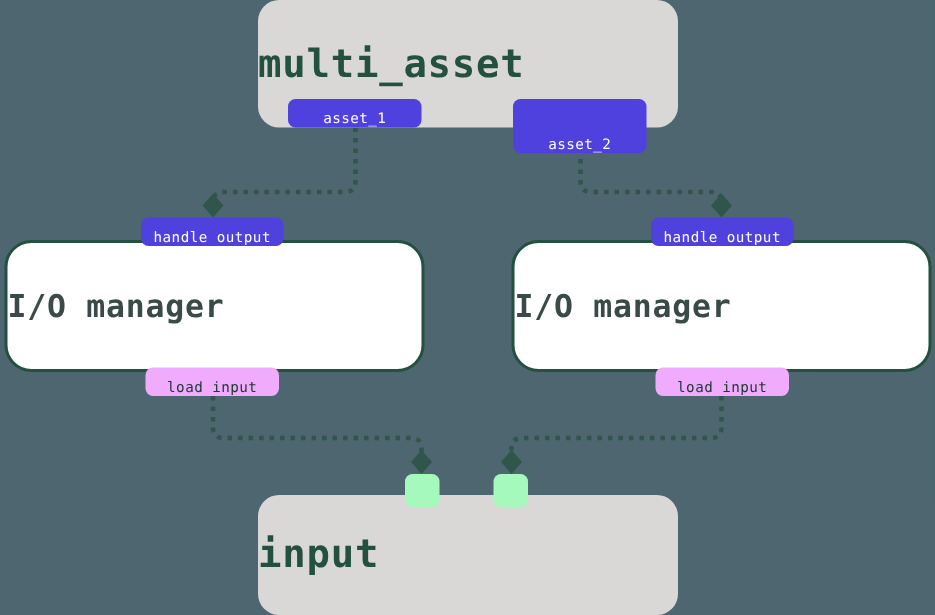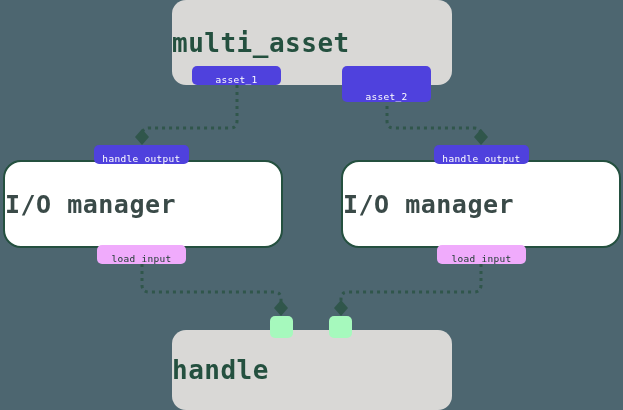--- a/index.html
+++ b/index.html
@@ -46,21 +46,21 @@
     font-size: 26px;
     letter-spacing: 0.5px;
     color: #24503f;
   }
   .node-iomanager {
     background: #ffffff;
     border: 2px solid #24503f;
     border-radius: 18px;
   }
   .node-iomanager .node-label {
-    font-size: 25px;
+    font-size: 21px;
     letter-spacing: 0.5px;
     color: #3a4a48;
   }
   .badge {
     position: absolute;
     box-sizing: border-box;
     display: flex;
     align-items: flex-end;
     justify-content: center;
     border-radius: 5px;
@@ -108,21 +108,21 @@
 
   <div class="node node-iomanager" id="node-io-manager-left" style="left: 3px; top: 160px; width: 280px; height: 88px;">
     <span class="node-label">I/O manager</span>
   </div>
 
   <div class="node node-iomanager" id="node-io-manager-right" style="left: 341px; top: 160px; width: 280px; height: 88px;">
     <span class="node-label">I/O manager</span>
   </div>
 
   <div class="node node-group" id="node-asset" style="left: 172px; top: 330px; width: 280px; height: 80px;">
-    <span class="node-label">handle</span>
+    <span class="node-label">input</span>
   </div>
 
   <div class="badge badge-purple" id="badge-asset_1-output" style="left: 192px; top: 66px; width: 89px; height: 19px;">
     <span>asset_1</span>
   </div>
   <div class="badge badge-purple" id="badge-asset_2-output" style="left: 342px; top: 66px; width: 89px; height: 36px;">
     <span>asset_2</span>
   </div>
   <div class="badge badge-purple" id="badge-handle-output-left" style="left: 94px; top: 145px; width: 95px; height: 19px;">
     <span>handle output</span>

